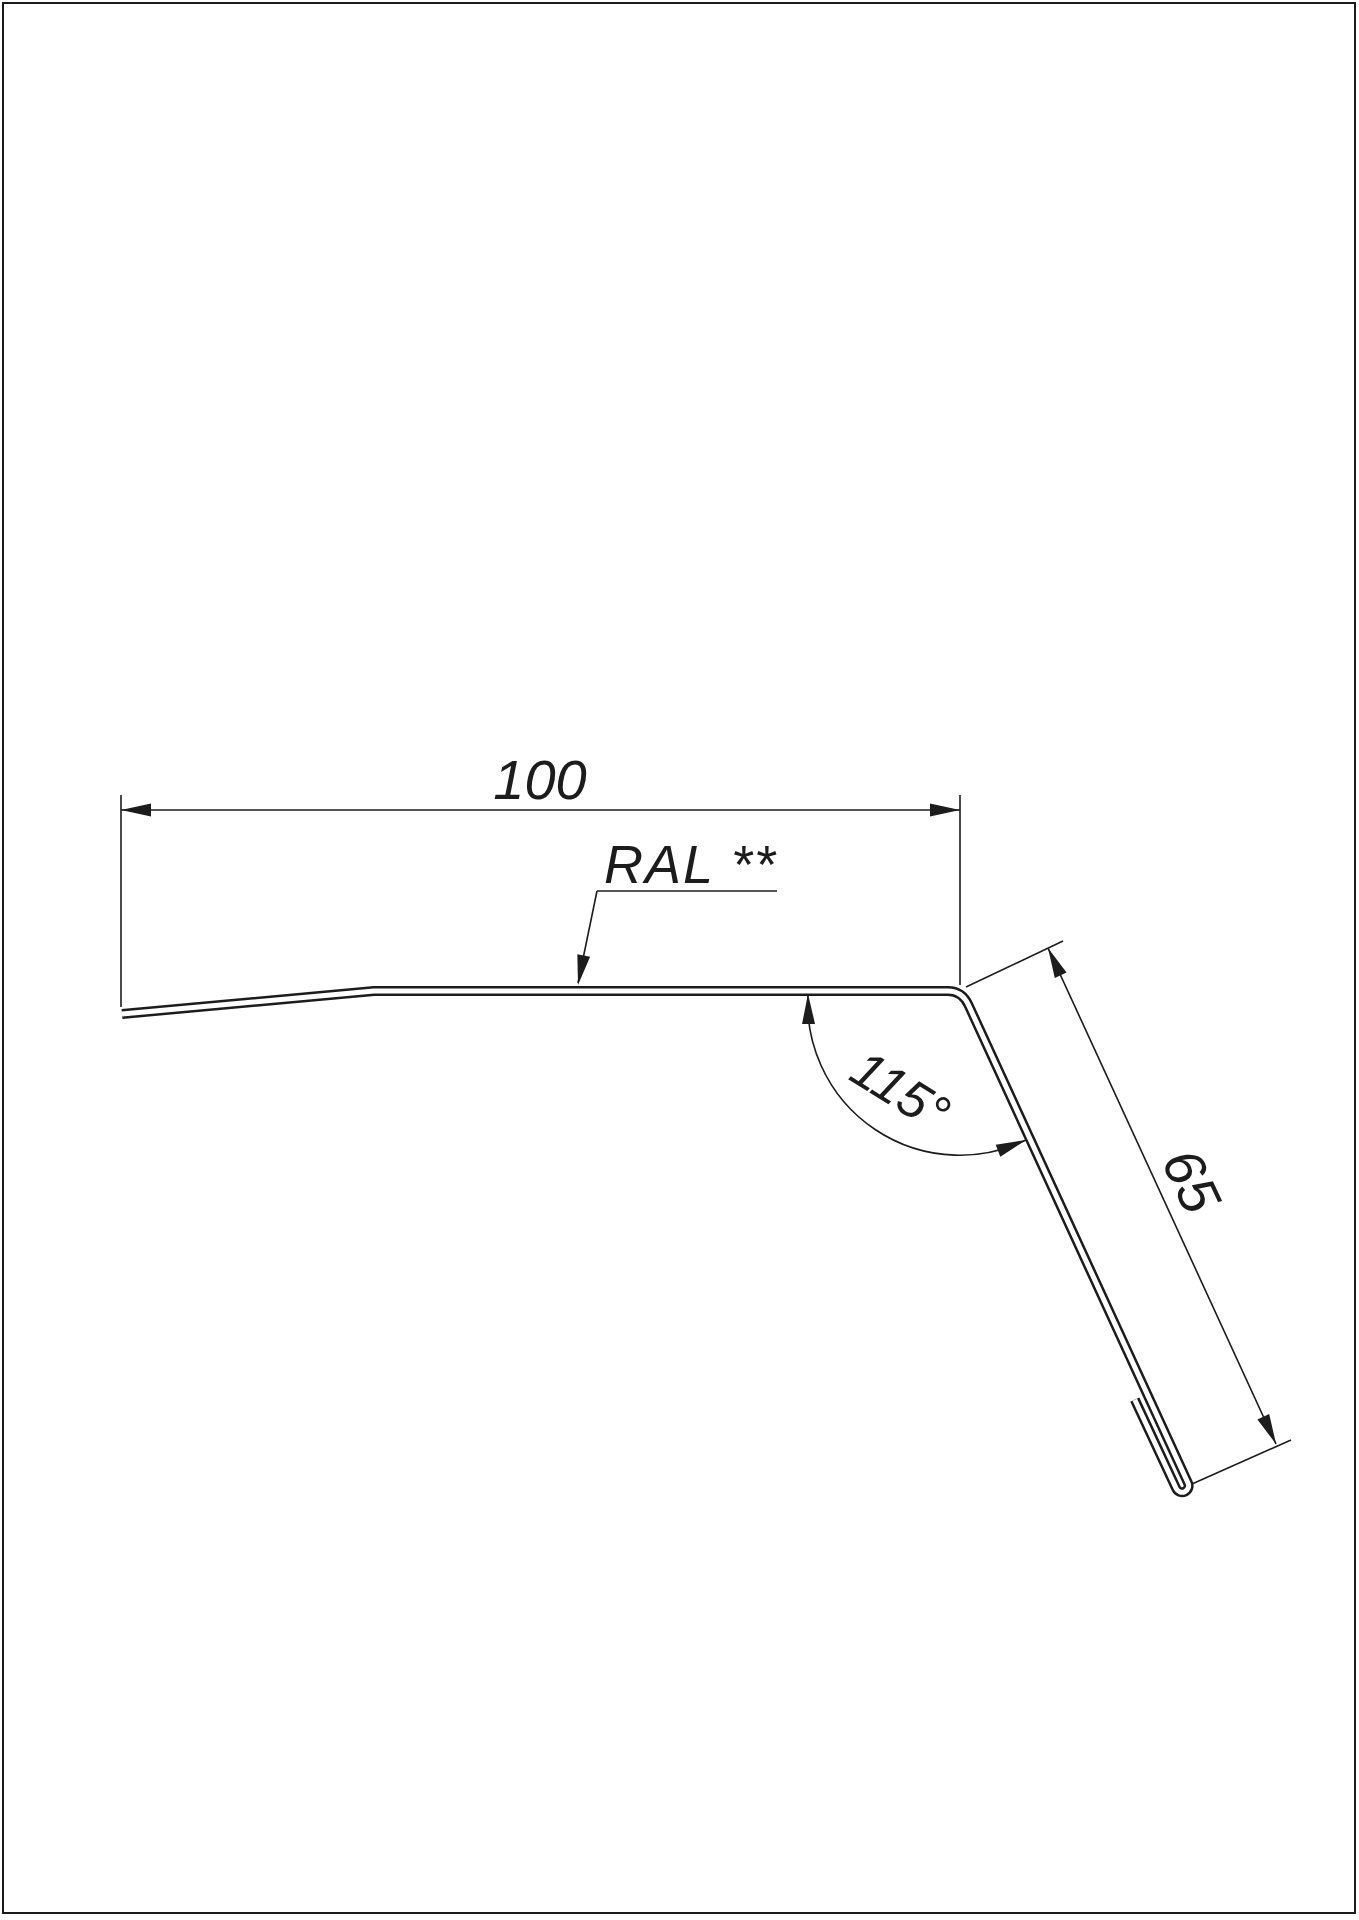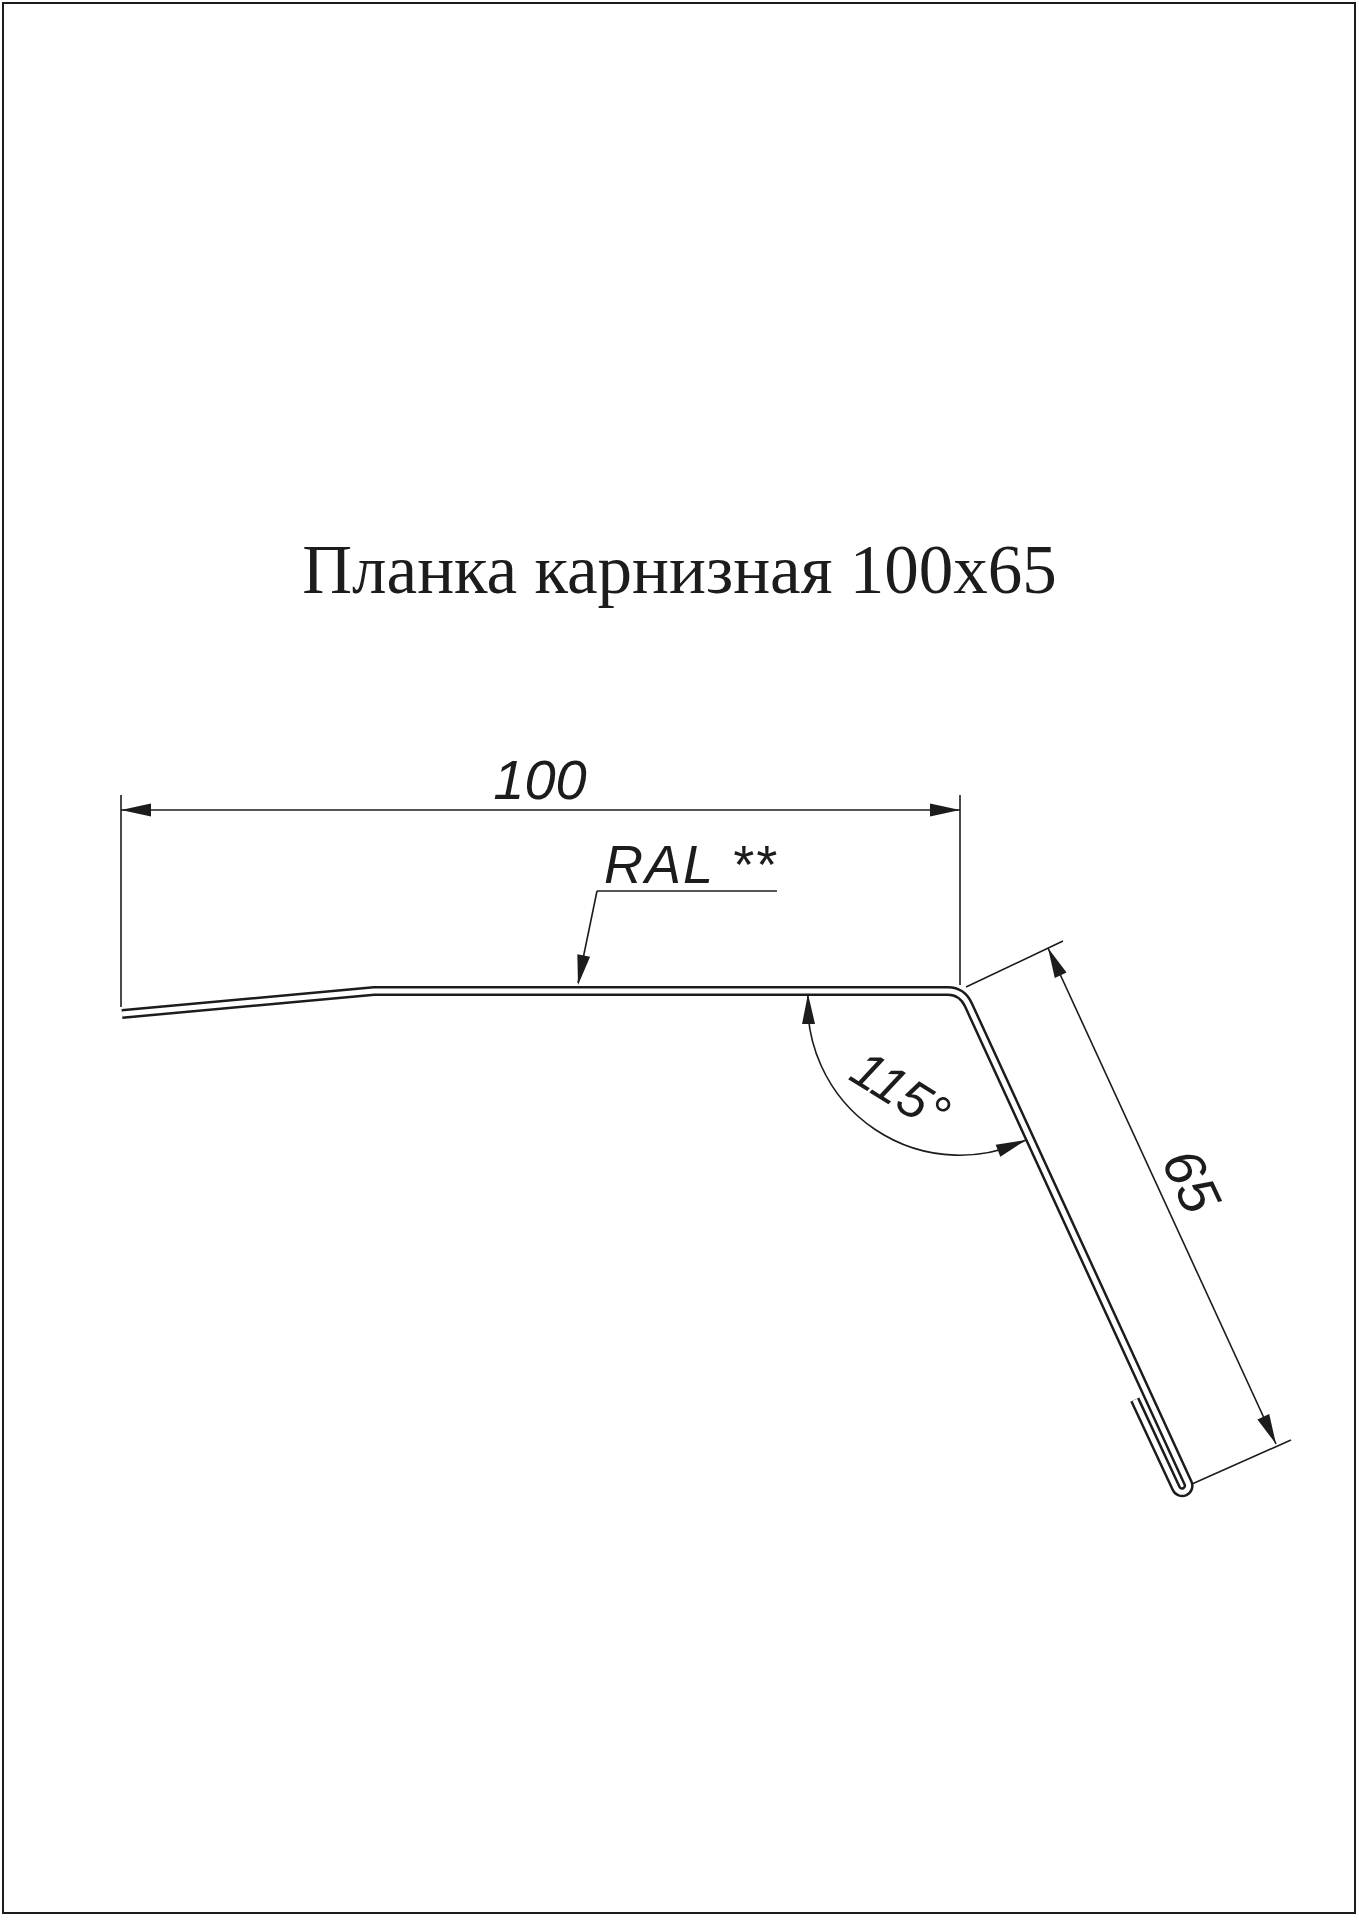--- a/index.html
+++ b/index.html
@@ -49,21 +49,20 @@
   .angle-label { font-size: 52px; }
   .ral-label   { font-size: 54px; letter-spacing: 2px; }
 </style>
 </head>
 <body>
 
 <div class="page">
 
   <div class="page-border"></div>
 
-  <div class="title">Планка карнизная 100x65</div>
 
   <svg class="drawing" viewBox="0 0 1359 1920">
     <defs>
       <path id="arrowhead" d="M0,0 L-30,6.5 L-30,-6.5 Z"></path>
     </defs>
 
     <g>
       <path class="sheet-outer" d="M122,1014 L374,991 L948,991 Q962,991 968.5,1005 L1188,1483 A6.5,6.5 0 0 1 1176.2,1488.5 L1134.8,1399.7"></path>
       <path class="sheet-inner" d="M122,1014 L374,991 L948,991 Q962,991 968.5,1005 L1188,1483 A6.5,6.5 0 0 1 1176.2,1488.5 L1134.8,1399.7"></path>
     </g>

